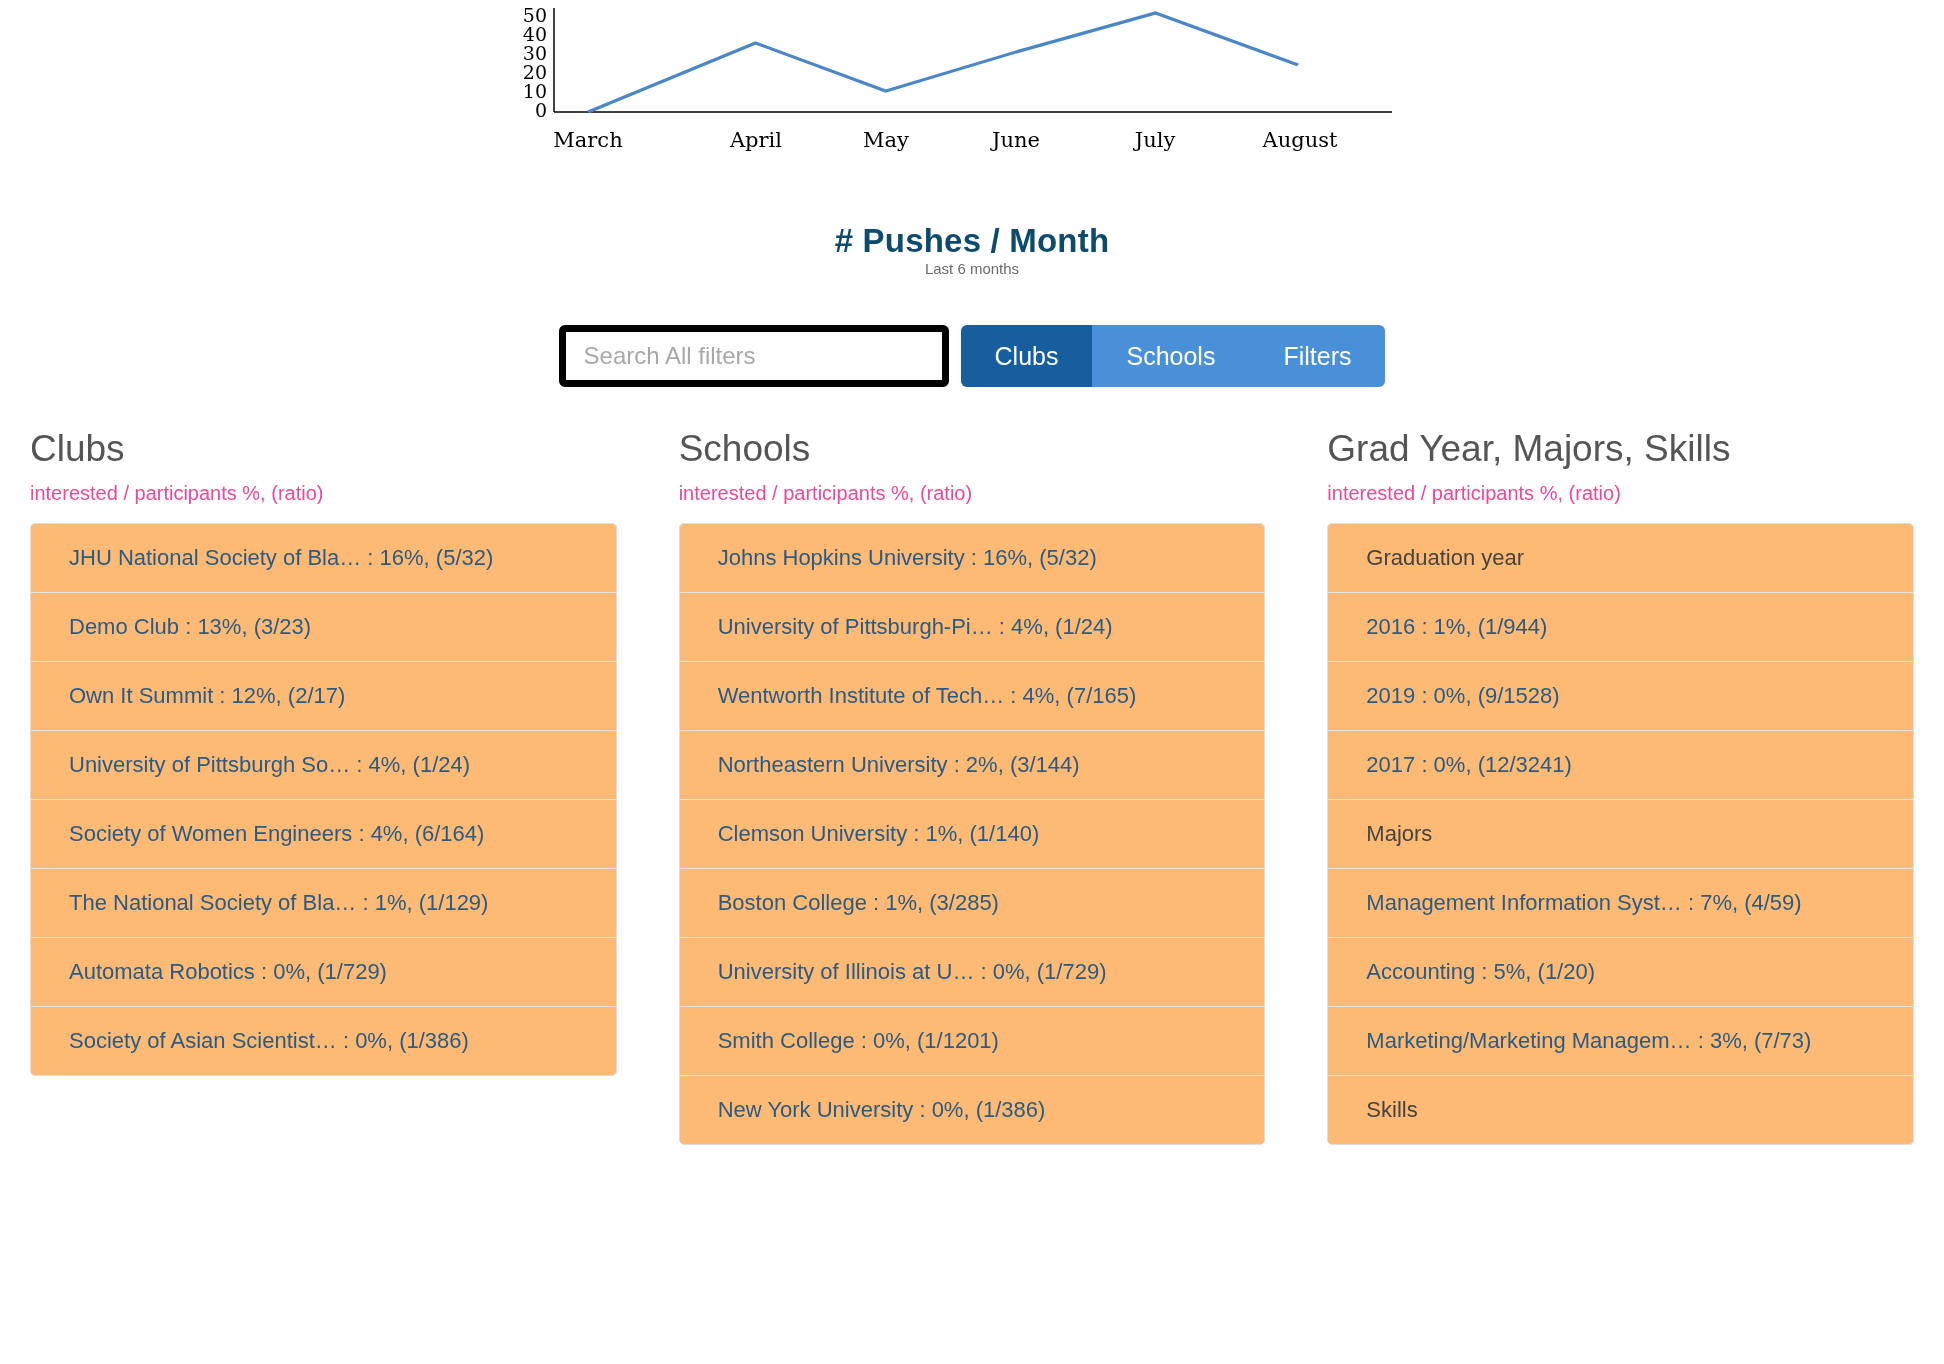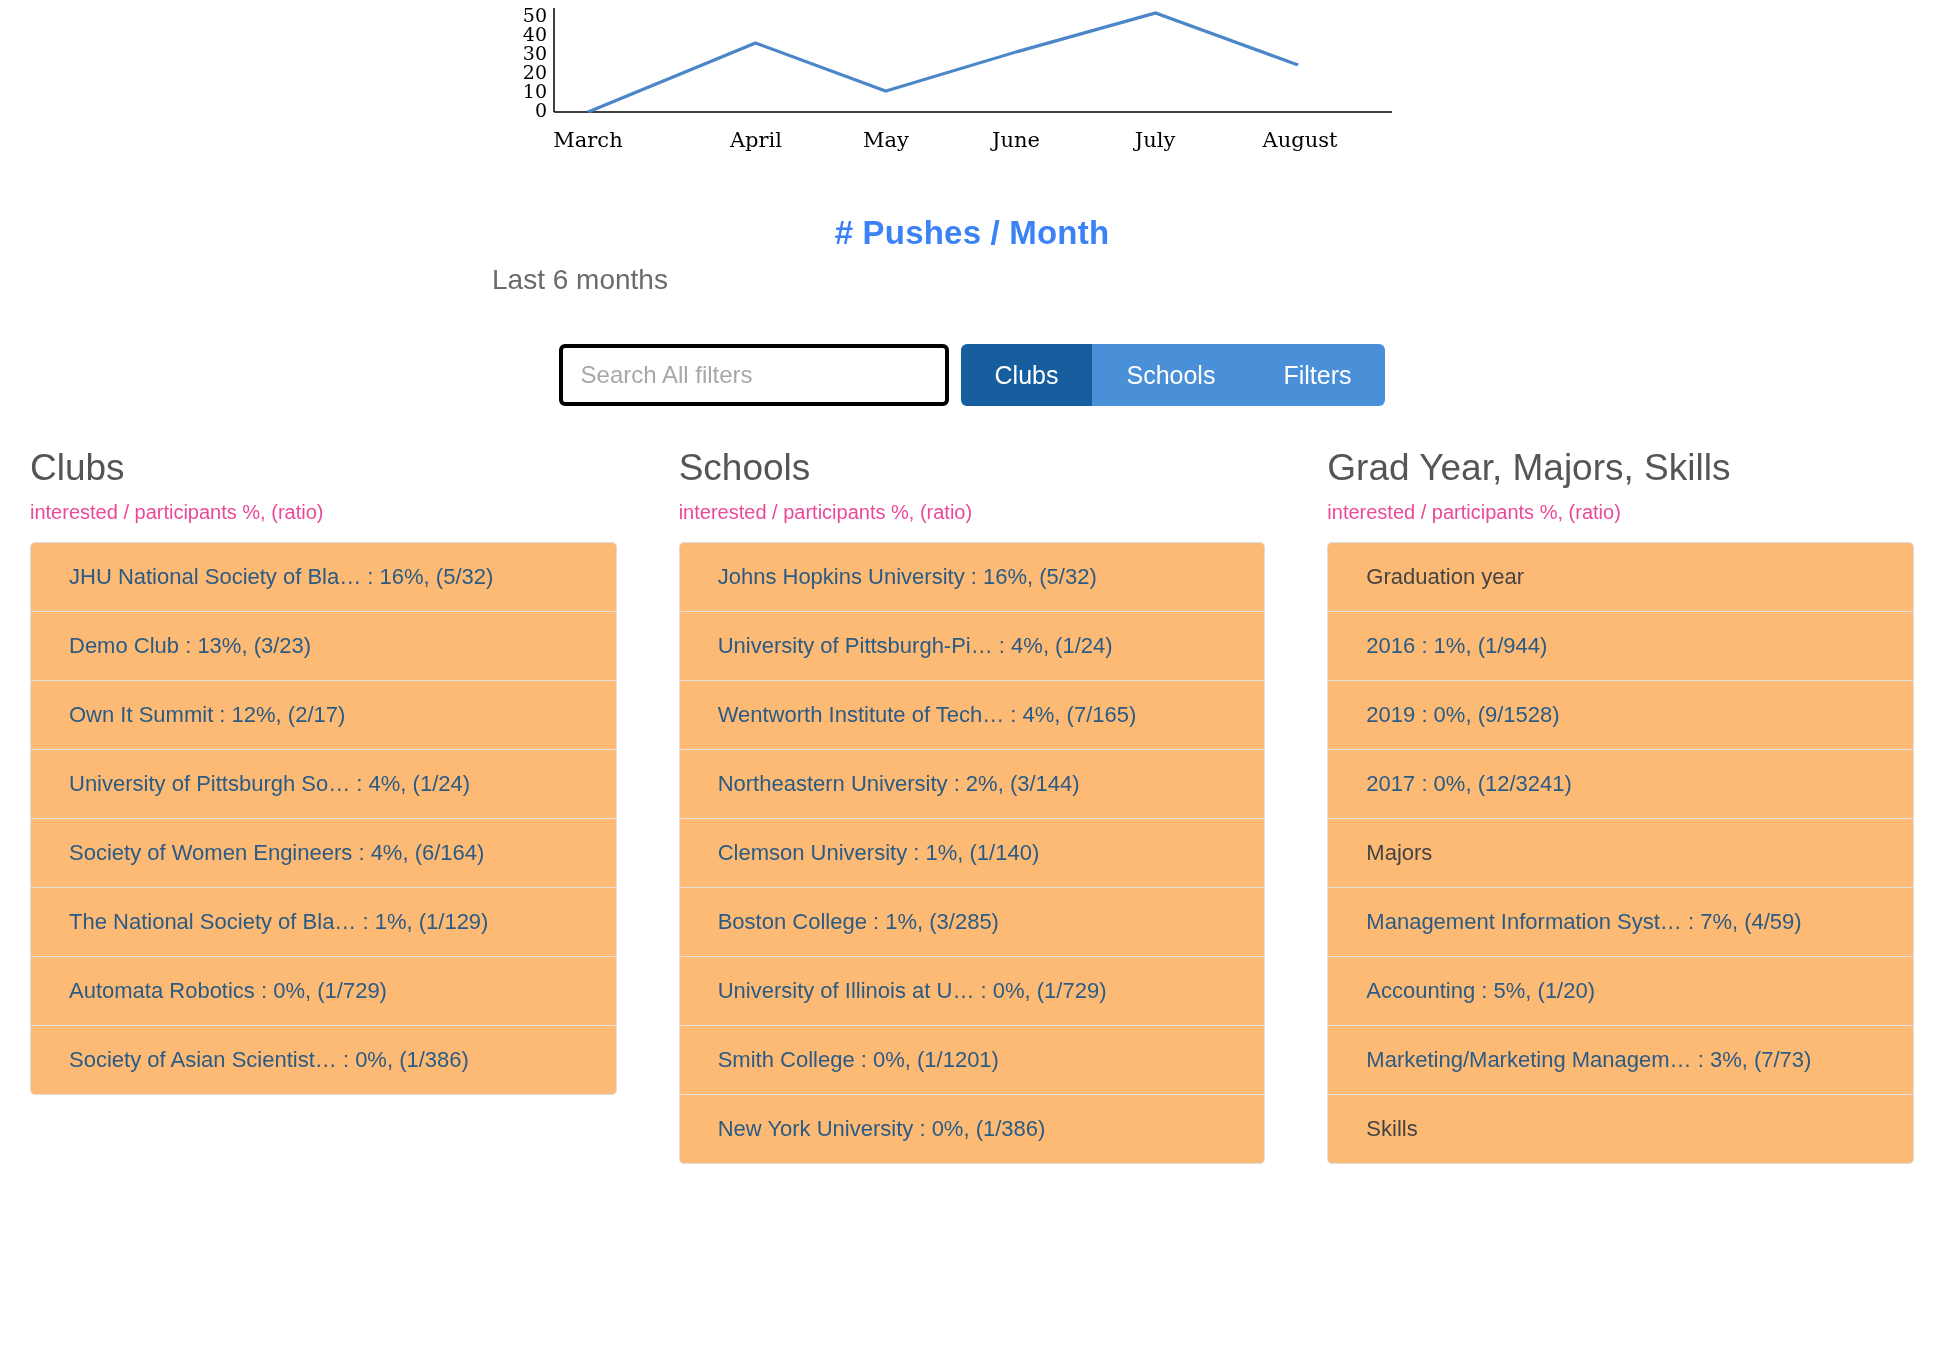--- a/index.html
+++ b/index.html
@@ -25,45 +25,45 @@
     width: 960px;
     margin: 0 auto;
     position: relative;
   }
   .chart-svg-holder {
     width: 960px;
     height: 190px;
   }
   .chart-title {
     text-align: center;
-    color: #3b82f6;
+    color: #0c4a6e;
     font-size: 33px;
     font-weight: bold;
-    margin-top: 24px;
+    margin-top: 32px;
     letter-spacing: 0.2px;
   }
   .chart-subtitle {
-    text-align: left;
+    text-align: center;
     color: #6b6b6b;
-    font-size: 28px;
-    margin-top: 12px;
+    font-size: 15px;
+    margin-top: 0;
     font-weight: normal;
   }
 
   
   .controls {
     margin-top: 48px;
     display: flex;
     justify-content: center;
     align-items: stretch;
   }
   .search-input {
     width: 390px;
     height: 62px;
-    border: 4px solid #000000;
+    border: 7px solid #000000;
     border-radius: 6px;
     font-size: 24px;
     padding: 0 18px;
     color: #555;
     outline: none;
     background: #fff;
   }
   .search-input::placeholder { color: #a8a8a8; }
   .tabs {
     display: flex;

